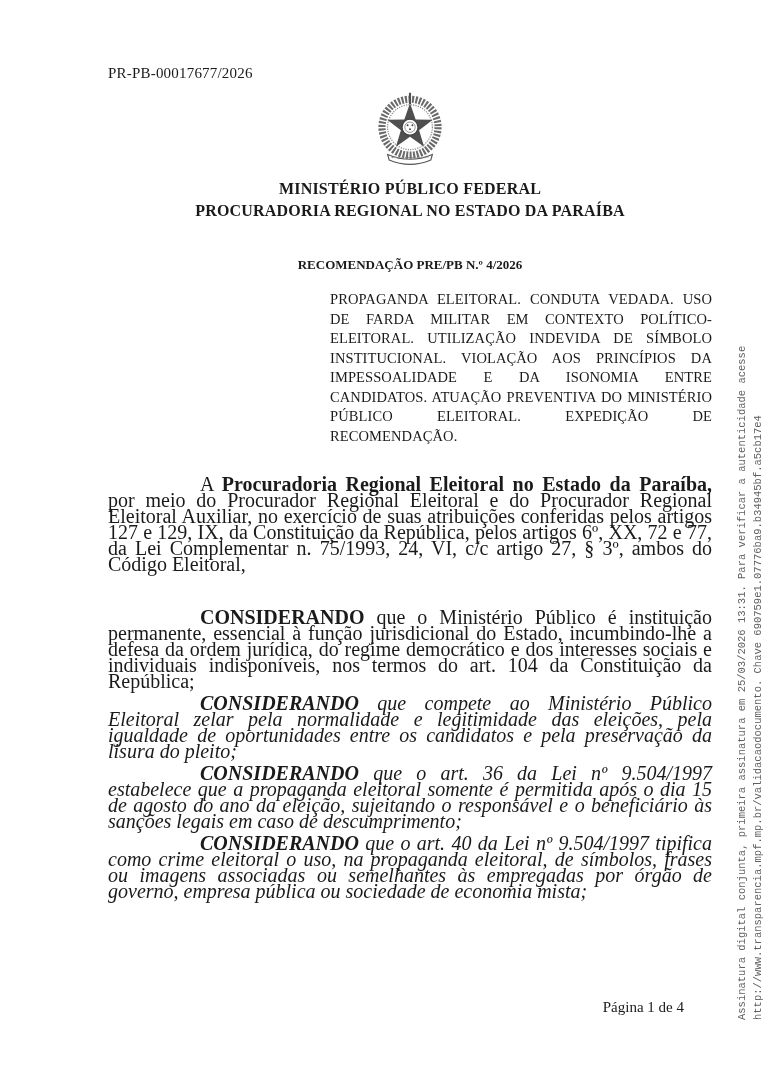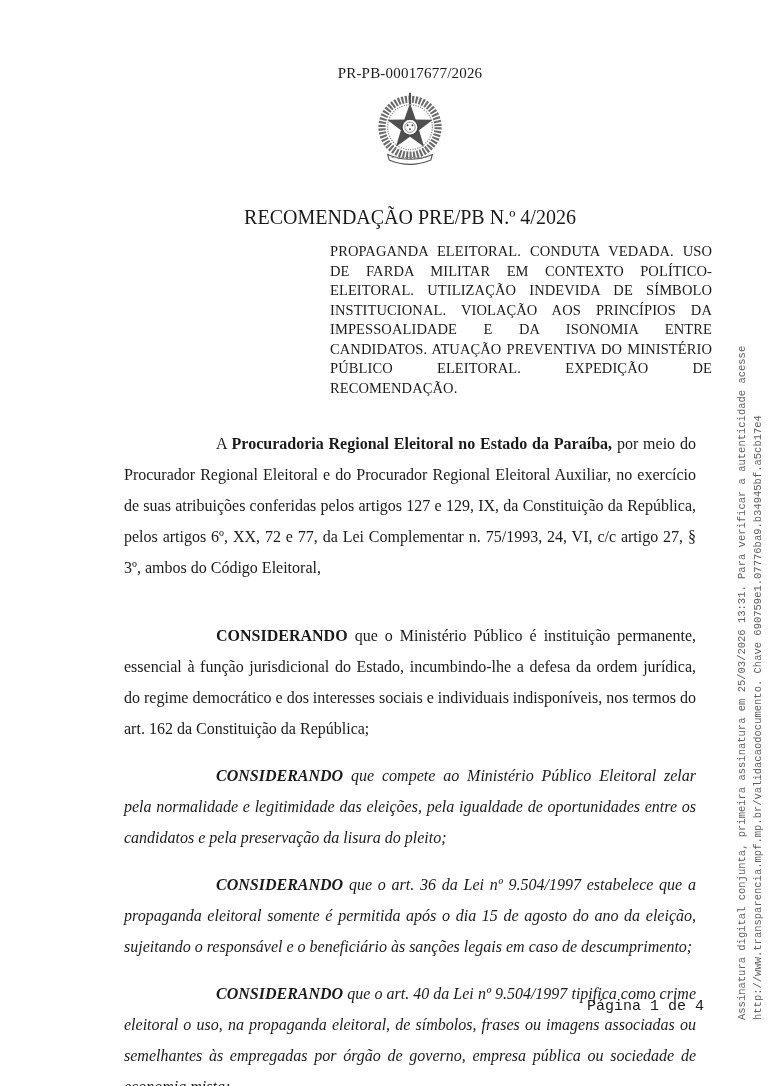--- a/index.html
+++ b/index.html
@@ -11,71 +11,70 @@
     color:#1a1a1a;
     overflow:hidden;
   }
   .content{
     position:absolute;
     left:108px;top:0;
     width:604px;
     padding-top:64px;
   }
   .doc-ref{
-    text-align:center;
+    text-align:left;
     font-size:15px;line-height:18px;
     letter-spacing:.2px;
   }
   .crest-wrap{
     text-align:center;
     margin-top:8px;
     height:84px;
   }
   .org-block{
     margin-top:4px;
     text-align:center;
     font-weight:bold;
     font-size:16px;
     line-height:22px;
     letter-spacing:.2px;
   }
   .doc-title{
     margin-top:32px;
     text-align:center;
-    font-weight:normal;
-    font-size:20px;
+    font-weight:bold;
+    font-size:13px;
     line-height:22px;
   }
   .ementa{
     margin-left:222px;
     margin-top:14px;
     width:382px;
     text-align:justify;
     font-size:14.5px;
     line-height:19.5px;
     letter-spacing:.1px;
   }
   .para{
-    margin:16px;
+    margin:0;
     text-align:justify;
     text-indent:92px;
-    font-size:16px;
-    line-height:31px;
+    font-size:20px;
+    line-height:16px;
   }
   .para.preamble{margin-top:30px;}
   .para.consid-first{margin-top:37px;}
   .para.consid{margin-top:6px;font-style:italic;}
   .bold{font-weight:bold;}
   .page-footer{
     position:absolute;
-    right:64px;
+    right:84px;
     top:998px;
     font-size:15px;
     line-height:18px;
-    font-family:Liberation Mono, monospace;
   }
   .signature-sidebar{
     position:absolute;
     left:734px;
     top:1020px;
     width:740px;
     transform:rotate(-90deg);
     transform-origin:0 0;
     font-family:"Liberation Mono","DejaVu Sans Mono",monospace;
     font-size:10.5px;
@@ -102,28 +101,32 @@
         <circle cx="50" cy="46" r="10" fill="#ffffff" stroke="#444444" stroke-width="1.6"></circle>
         <circle cx="50" cy="46" r="6.5" fill="none" stroke="#7a7a7a" stroke-width="1"></circle>
         <circle cx="47" cy="43.5" r="1.2" fill="#444444"></circle>
         <circle cx="53" cy="43.5" r="1.2" fill="#444444"></circle>
         <circle cx="50" cy="48.5" r="1.2" fill="#444444"></circle>
         <path d="M22,80 Q50,92 78,80 L76,87 Q50,98 24,87 Z" fill="#ffffff" stroke="#555555" stroke-width="1.4"></path>
         <path d="M27,84 L73,84" stroke="#8d8d8d" stroke-width="1.2" stroke-dasharray="2.5 1.6" fill="none"></path>
       </svg>
     </div>
 
+    <div class="org-block">
+      <div>MINISTÉRIO PÚBLICO FEDERAL</div>
+      <div>PROCURADORIA REGIONAL NO ESTADO DA PARAÍBA</div>
+    </div>
 
     <div class="doc-title">RECOMENDAÇÃO PRE/PB N.º 4/2026</div>
 
     <div class="ementa">PROPAGANDA ELEITORAL. CONDUTA VEDADA. USO DE FARDA MILITAR EM CONTEXTO POLÍTICO-ELEITORAL. UTILIZAÇÃO INDEVIDA DE SÍMBOLO INSTITUCIONAL. VIOLAÇÃO AOS PRINCÍPIOS DA IMPESSOALIDADE E DA ISONOMIA ENTRE CANDIDATOS. ATUAÇÃO PREVENTIVA DO MINISTÉRIO PÚBLICO ELEITORAL. EXPEDIÇÃO DE RECOMENDAÇÃO.</div>
 
     <p class="para preamble"><span>A </span><span class="bold">Procuradoria Regional Eleitoral no Estado da Paraíba,</span><span> por meio do Procurador Regional Eleitoral e do Procurador Regional Eleitoral Auxiliar, no exercício de suas atribuições conferidas pelos artigos 127 e 129, IX, da Constituição da República, pelos artigos 6º, XX, 72 e 77, da Lei Complementar n. 75/1993, 24, VI, c/c artigo 27, § 3º, ambos do Código Eleitoral,</span></p>
 
-    <p class="para consid-first"><span class="bold">CONSIDERANDO</span><span> que o Ministério Público é instituição permanente, essencial à função jurisdicional do Estado, incumbindo-lhe a defesa da ordem jurídica, do regime democrático e dos interesses sociais e individuais indisponíveis, nos termos do art. 162 da Constituição da República;</span></p>
+    <p class="para consid-first"><span class="bold">CONSIDERANDO</span><span> que o Ministério Público é instituição permanente, essencial à função jurisdicional do Estado, incumbindo-lhe a defesa da ordem jurídica, do regime democrático e dos interesses sociais e individuais indisponíveis, nos termos do art. 104 da Constituição da República;</span></p>
 
     <p class="para consid"><span class="bold">CONSIDERANDO</span><span> que compete ao Ministério Público Eleitoral zelar pela normalidade e legitimidade das eleições, pela igualdade de oportunidades entre os candidatos e pela preservação da lisura do pleito;</span></p>
 
     <p class="para consid"><span class="bold">CONSIDERANDO</span><span> que o art. 36 da Lei nº 9.504/1997 estabelece que a propaganda eleitoral somente é permitida após o dia 15 de agosto do ano da eleição, sujeitando o responsável e o beneficiário às sanções legais em caso de descumprimento;</span></p>
 
     <p class="para consid"><span class="bold">CONSIDERANDO</span><span> que o art. 40 da Lei nº 9.504/1997 tipifica como crime eleitoral o uso, na propaganda eleitoral, de símbolos, frases ou imagens associadas ou semelhantes às empregadas por órgão de governo, empresa pública ou sociedade de economia mista;</span></p>
 
   </div>
 
   <div class="page-footer">Página 1 de 4</div>

